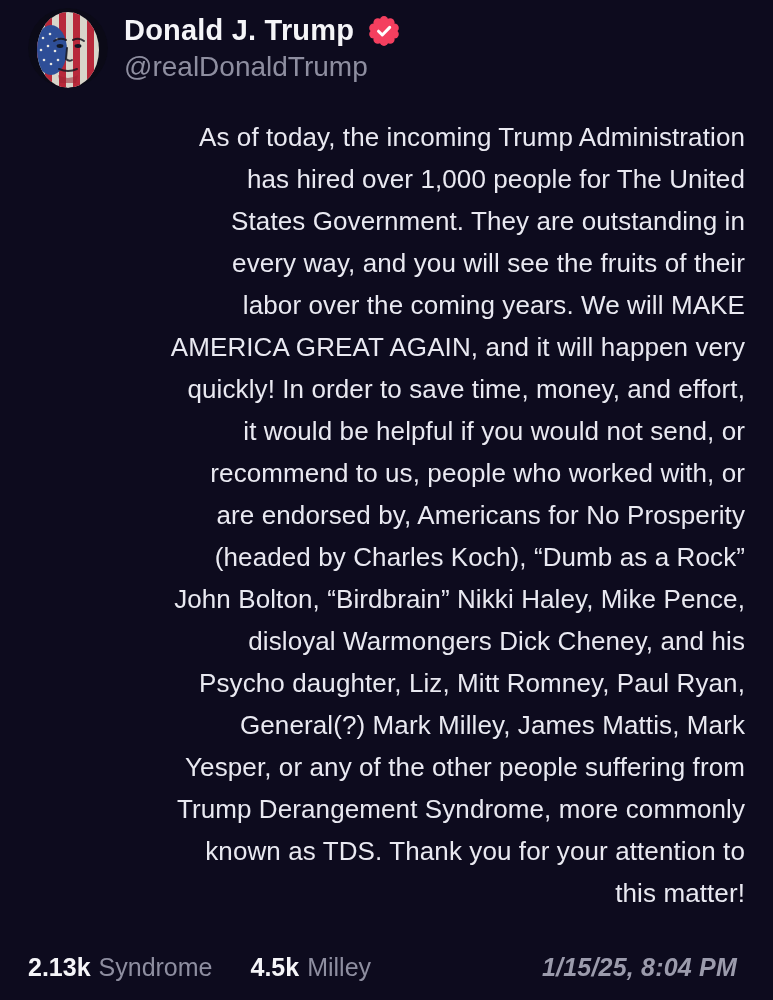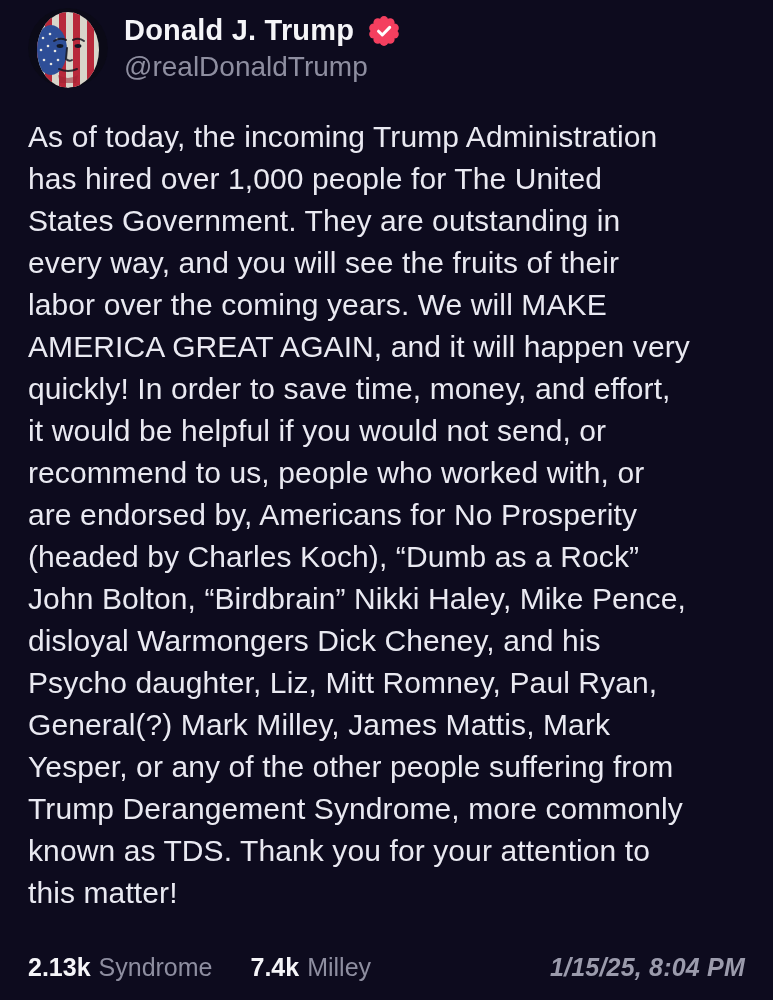--- a/index.html
+++ b/index.html
@@ -56,29 +56,30 @@
     width:32px;height:32px;
     display:inline-flex;
   }
   .handle{
     font-size:28px;
     color:var(--text-secondary);
     cursor:pointer;
   }
   .body-text{
     margin-top:28px;
-    font-size:30px;
+    font-size:26px;
     line-height:42px;
     color:var(--text-primary);
     white-space:pre-line;
     letter-spacing:.1px;
+    text-align:right;
   }
   .footer{
     position:absolute;
-    left:28px;right:28px;bottom:18px;
+    left:28px;right:36px;bottom:18px;
     display:flex;
     justify-content:space-between;
     align-items:baseline;
     font-size:25px;
   }
   .stats{
     display:flex;
     gap:38px;
   }
   .stat{
@@ -196,20 +197,20 @@
 known as TDS. Thank you for your attention to
 this matter!</div>
 
   <div class="footer">
     <div class="stats">
       <span class="stat">
         <span class="count">2.13k</span>
         <span class="label">Syndrome</span>
       </span>
       <span class="stat">
-        <span class="count">7.4k</span>
+        <span class="count">4.5k</span>
         <span class="label">Milley</span>
       </span>
     </div>
     <div class="timestamp">1/15/25, 8:04 PM</div>
   </div>
 
 </div>
 
 </body></html>

